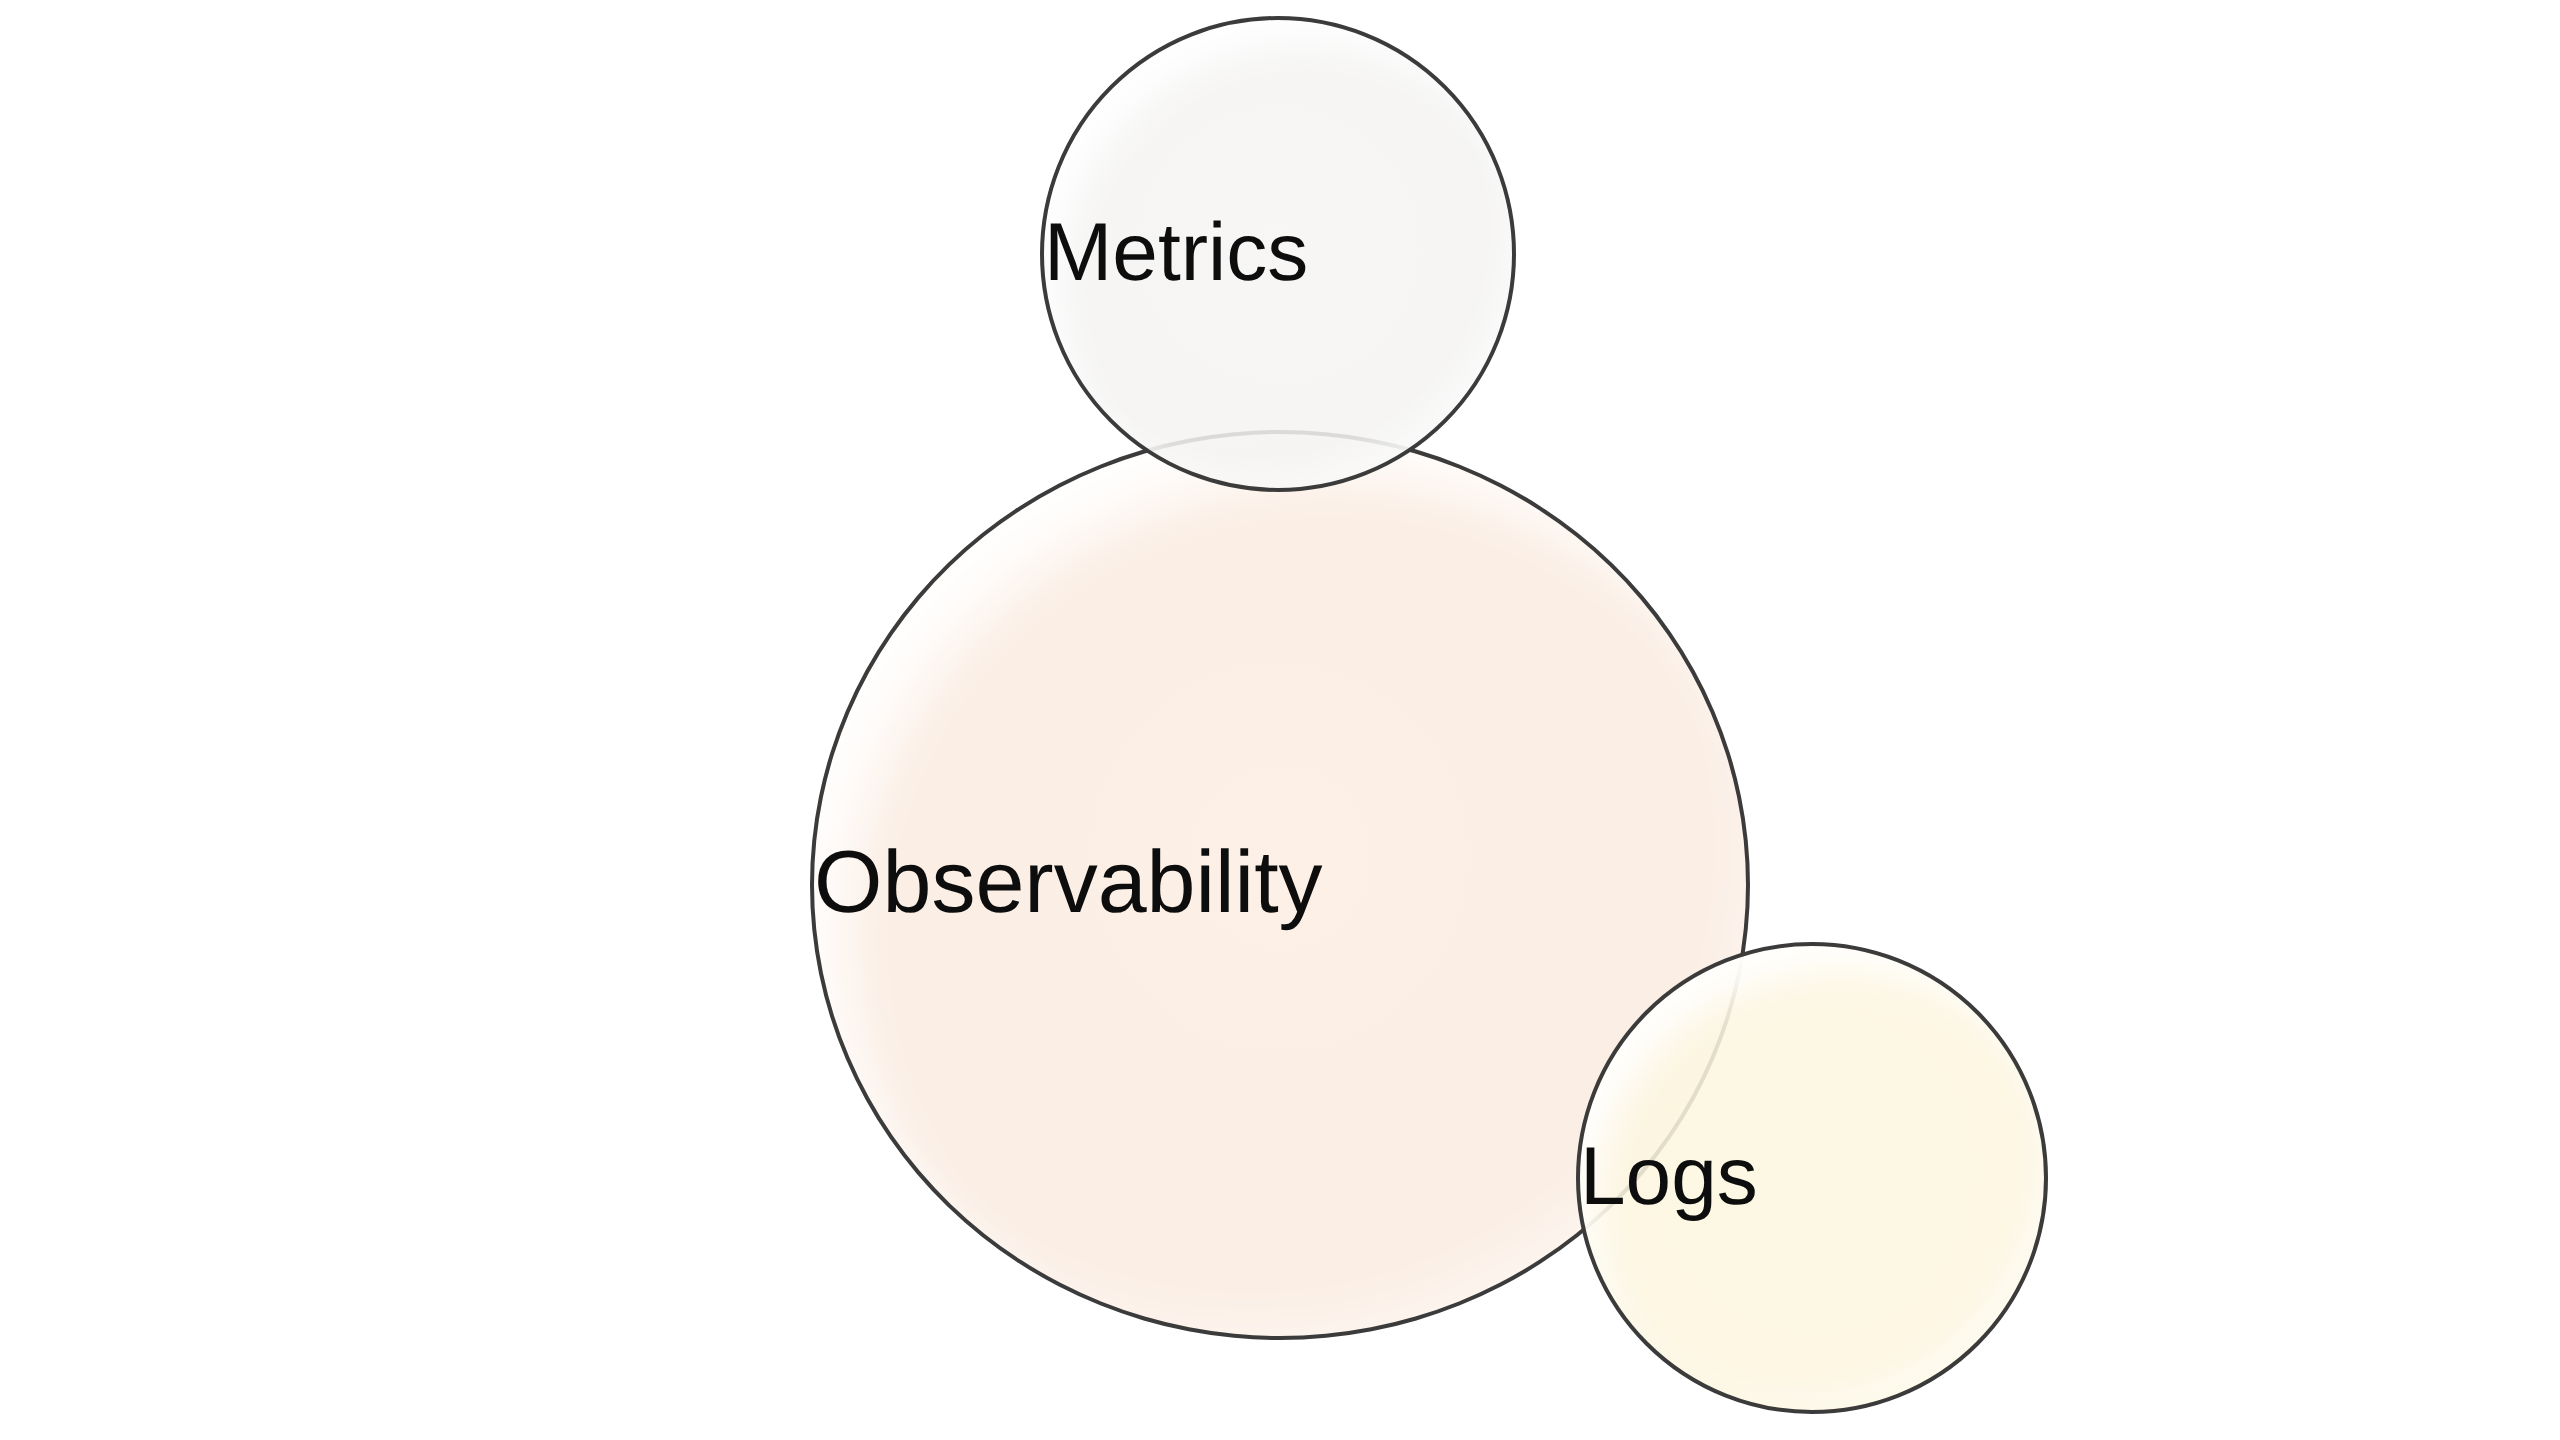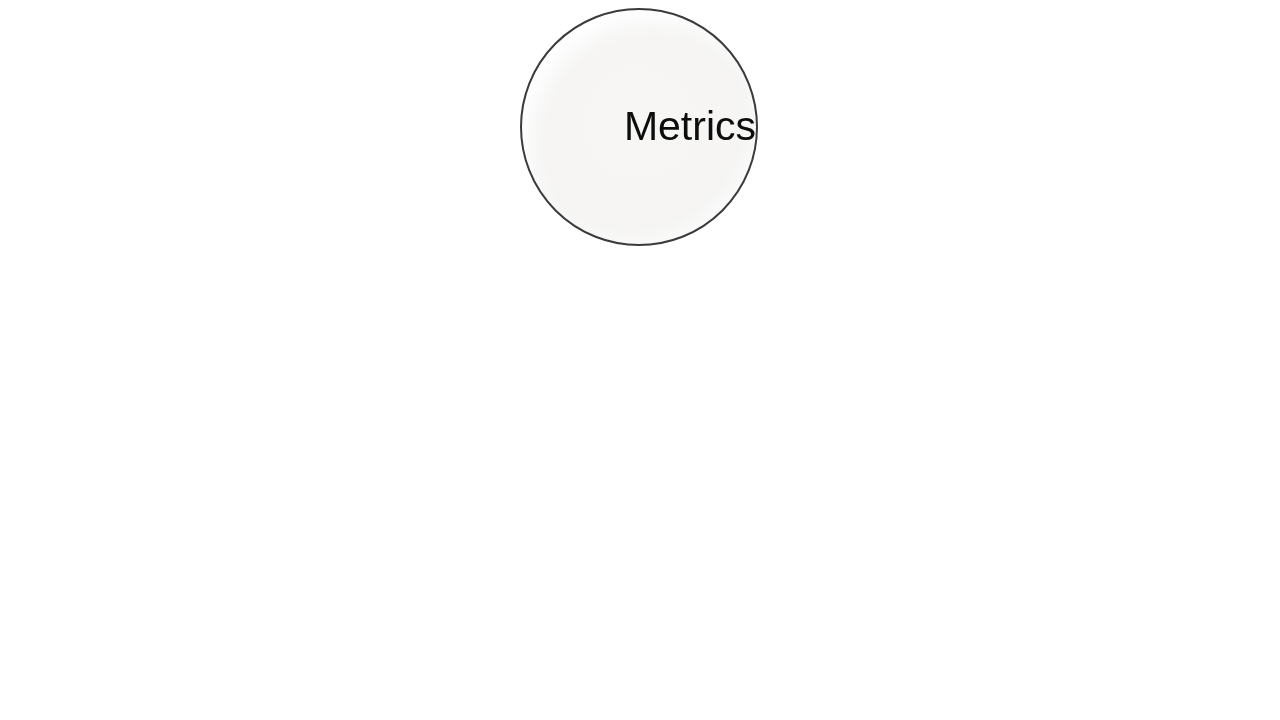--- a/index.html
+++ b/index.html
@@ -15,21 +15,21 @@
     overflow: hidden;
     font-family: "Liberation Sans", sans-serif;
   }
   .bubble {
     position: absolute;
     border-radius: 50%;
     box-sizing: border-box;
     border: 2px solid #3B3B3B;
     display: flex;
     align-items: center;
-    justify-content: flex-end;
+    justify-content: flex-start;
     text-align: center;
   }
   .label {
     color: #0D0D0D;
     font-weight: 400;
     line-height: 1.1;
     white-space: nowrap;
     user-select: none;
   }
 
@@ -101,20 +101,26 @@
 
   .bubble.metrics .label,
   .bubble.traces .label,
   .bubble.logs .label { font-size: 41px; }
 </style>
 </head>
 <body>
 
 <div class="stage">
 
+  <div class="bubble center">
+    <span class="label">Observability</span>
+  </div>
 
   <div class="bubble metrics">
     <span class="label">Metrics</span>
   </div>
 
 
+  <div class="bubble logs">
+    <span class="label">Logs</span>
+  </div>
 
 </div>
 
 </body></html>

